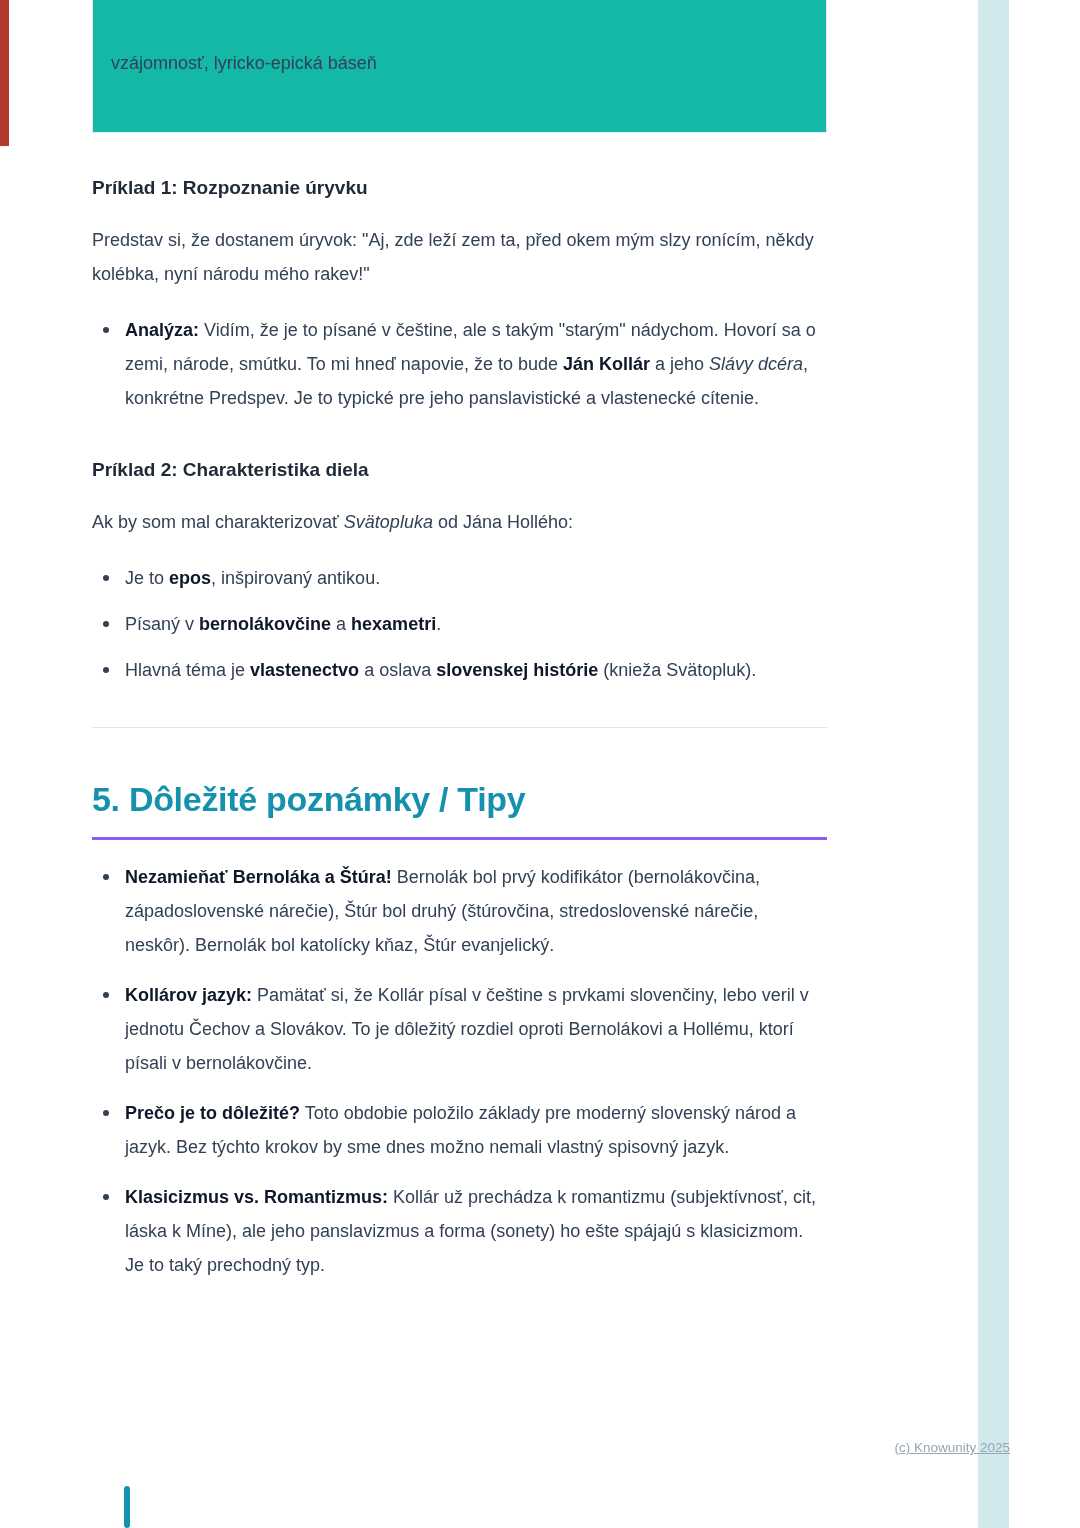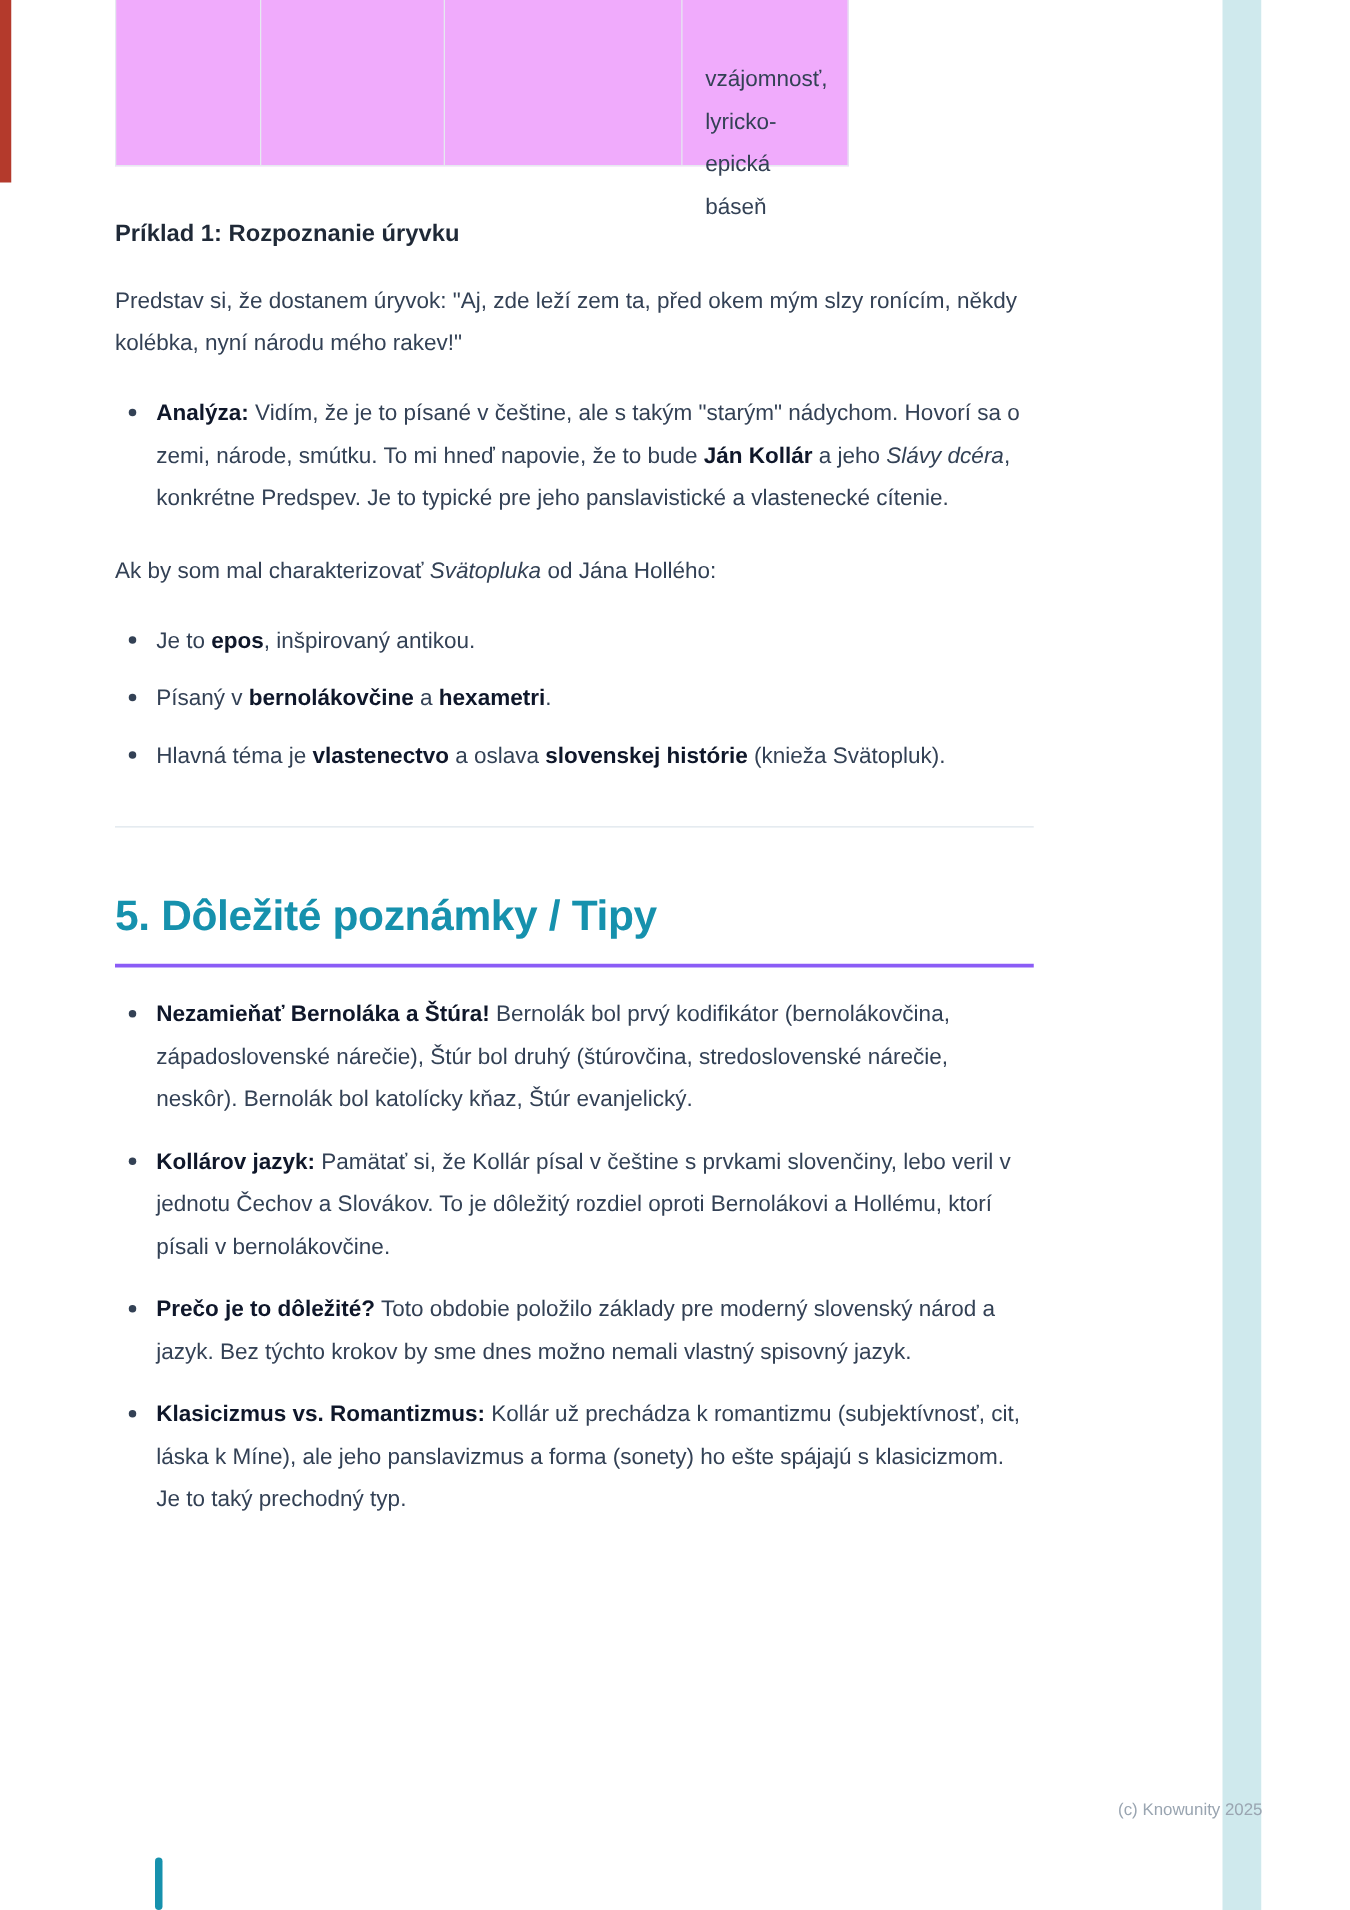--- a/index.html
+++ b/index.html
@@ -7,22 +7,22 @@
     width:1080px; height:1528px; position:relative; overflow:hidden;
     background:#ffffff; color:#334155;
     font-family:"Liberation Sans", sans-serif;
   }
   .red-ribbon { position:absolute; left:0; top:0; width:9px; height:146px; background:#b43a2c; }
   .right-stripe { position:absolute; left:978px; top:0; width:31px; height:1528px; background:#cfe9ed; }
 
   .content { position:absolute; left:92px; top:0; width:735px; }
 
   
-  .table-frag { display:flex; width:587px; height:133px; box-sizing:border-box;
-    border:1px solid #e5eaf0; border-top:0; background:#f0abfc; }
+  .table-frag { display:flex; width:735px; height:133px; box-sizing:border-box;
+    border:1px solid #e5eaf0; border-top:0; background:#14b8a6;flex-direction:column; }
   .cell { box-sizing:border-box; border-right:1px solid #e5eaf0; }
   .c1 { width:126px; } .c2 { width:159px; } .c3 { width:206px; }
   .c4 { flex:1; border-right:0; padding:46px 16px 0 18px; font-size:18px; line-height:34px; color:#334155; }
 
   h3 { font-size:19px; font-weight:700; color:#1f2937; margin:44px 0 0; }
   p  { font-size:18px; line-height:34px; margin:24px 0 0; }
 
   ul { list-style:none; margin:22px 0 0; padding:0; }
   li { position:relative; font-size:18px; line-height:34px; padding-left:33px; margin-top:12px; }
   li:first-child { margin-top:0; }
@@ -34,21 +34,21 @@
 
   .divider { border:none; border-top:1px solid #dde5ec; margin:40px 0 0; }
 
   h2 { font-size:34px; font-weight:800; color:#1691ad; margin:52px 0 0;
        padding-bottom:18px; border-bottom:3px solid #8b5cf6; letter-spacing:-0.3px; }
 
   ul.tips { margin-top:20px; }
   ul.tips li { margin-top:16px; }
   ul.tips li:first-child { margin-top:0; }
 
-  .footer { position:absolute; top:1440px; right:70px; font-size:13.5px; color:#9aa5b1; z-index:2; }
+  .footer { position:absolute; top:1440px; right:70px; font-size:13.5px; color:#9aa5b1; z-index:2;text-decoration:underline; }
   .quote-bar { position:absolute; left:124px; top:1486px; width:6px; height:42px;
     background:#1691ad; border-radius:4px; }
 </style>
 </head>
 <body>
 
 <div class="page">
   <div class="red-ribbon"></div>
   <div class="right-stripe"></div>
 
@@ -66,20 +66,21 @@
     <h3>Príklad 1: Rozpoznanie úryvku</h3>
 
     <p>Predstav si, že dostanem úryvok: "Aj, zde leží zem ta, před okem mým slzy ronícím, někdy kolébka, nyní národu mého rakev!"</p>
 
     <ul>
       <li>
         <span class="b">Analýza:</span><span> Vidím, že je to písané v češtine, ale s takým "starým" nádychom. Hovorí sa o zemi, národe, smútku. To mi hneď napovie, že to bude </span><span class="b">Ján Kollár</span><span> a jeho </span><span class="i">Slávy dcéra</span><span>, konkrétne Predspev. Je to typické pre jeho panslavistické a vlastenecké cítenie.</span>
       </li>
     </ul>
 
+    <h3>Príklad 2: Charakteristika diela</h3>
 
     <p>
       <span>Ak by som mal charakterizovať </span><span class="i">Svätopluka</span><span> od Jána Hollého:</span>
     </p>
 
     <ul>
       <li>
         <span>Je to </span><span class="b">epos</span><span>, inšpirovaný antikou.</span>
       </li>
       <li>

